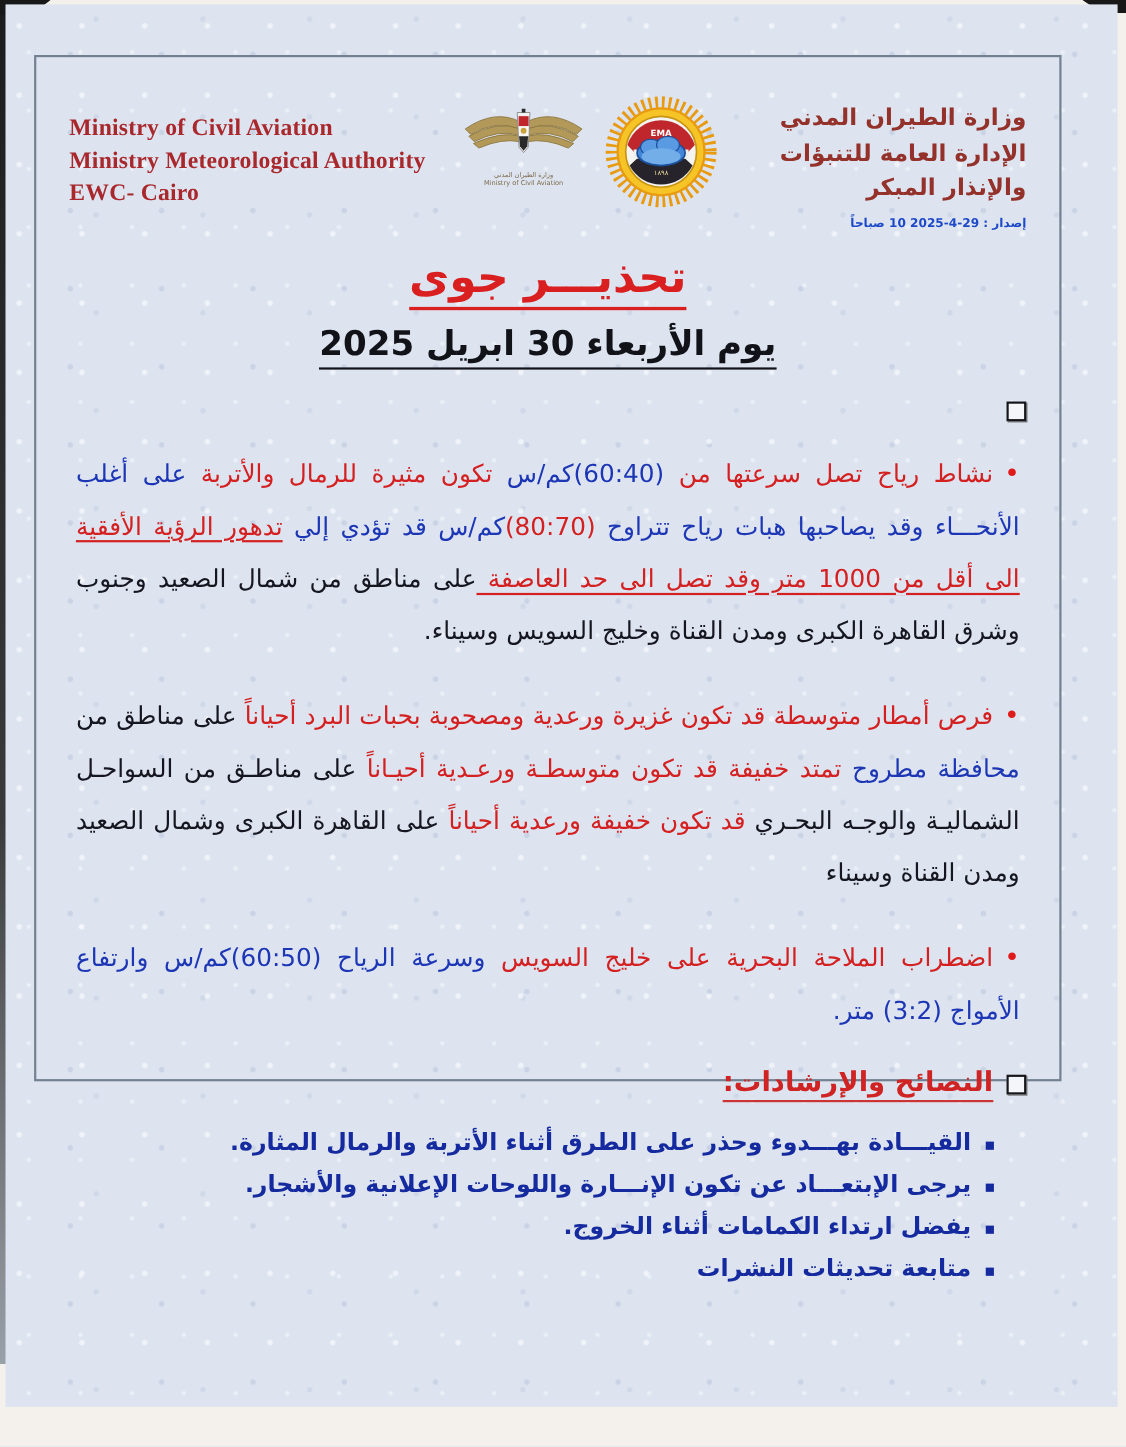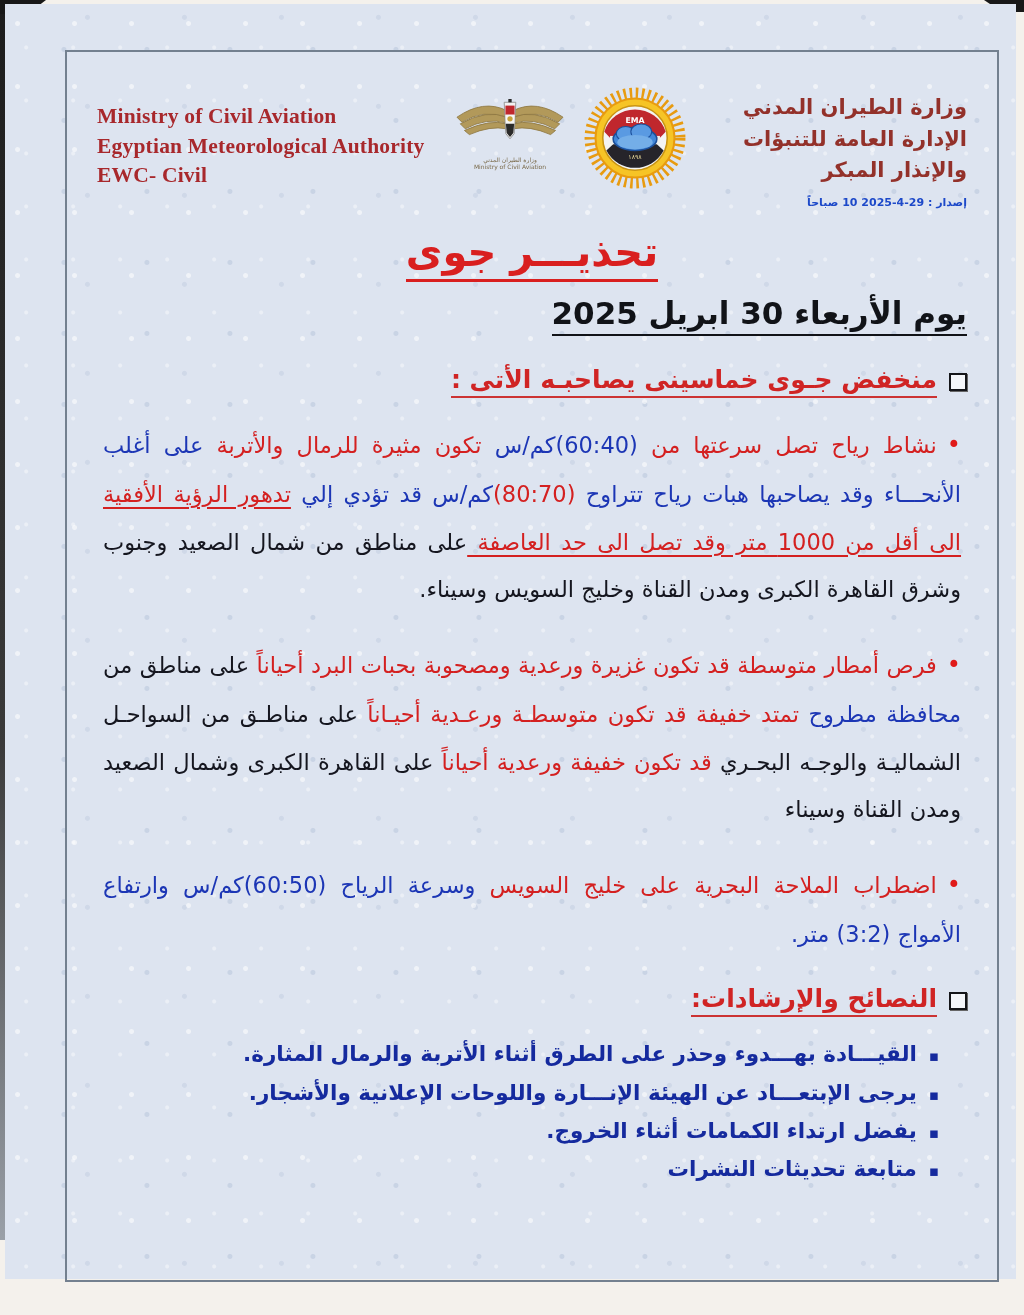--- a/index.html
+++ b/index.html
@@ -28,21 +28,21 @@
     position:absolute; left:5px; top:4px; right:8px; bottom:36px;
     background-color:#dde4f0;
     background-image:
       radial-gradient(circle at 22% 31%, rgba(255,255,255,.55) 0 2px, transparent 3px),
       radial-gradient(circle at 71% 64%, rgba(150,168,200,.28) 0 2px, transparent 3px),
       radial-gradient(circle at 45% 82%, rgba(255,255,255,.4) 0 1.5px, transparent 2.5px),
       radial-gradient(circle at 85% 15%, rgba(160,175,205,.22) 0 2px, transparent 3px);
     background-size:57px 63px, 83px 71px, 47px 53px, 97px 89px;
   }
   .frame{
-    position:absolute; left:60px; top:46px; width:934px; height:1232px;
+    position:absolute; left:26px; top:46px; width:934px; height:933px;
     border:2.5px solid #73808f;
     padding:22px 30px 10px 30px;
   }
   
   .header-row{ display:flex; align-items:flex-start; margin-top:12px; }
   .hdr-en{
     font-family:"Liberation Serif", serif; font-weight:bold;
     color:#a8282c; font-size:21.5px; line-height:1.38; width:352px;
     padding-top:16px; letter-spacing:.2px;
   }
@@ -57,21 +57,21 @@
   .issue-line{
     direction:rtl; color:#1d49c9; font-size:11px; font-weight:bold; margin-top:8px;
   }
   
   .doc-title{
     text-align:center; color:#d91f1f; font-size:40px; font-weight:bold;
     margin-top:18px; letter-spacing:1px;
   }
   .doc-title span{ border-bottom:3px solid #d91f1f; padding-bottom:4px; }
   .doc-subtitle{
-    color:#111318; font-size:31px; font-weight:bold; margin-top:20px;
+    text-align:center; color:#111318; font-size:31px; font-weight:bold; margin-top:20px;
     direction:rtl;
   }
   .doc-subtitle span{ border-bottom:2.5px solid #111318; padding-bottom:3px; }
   
   .section-heading{
     direction:rtl; display:flex; align-items:center; gap:12px;
     margin-top:34px; font-size:25px; font-weight:bold; color:#d02424;
   }
   .checkbox{
     width:18px; height:18px; border:2.5px solid #15161a; background:#f4f6fa;
@@ -103,22 +103,22 @@
 <div class="photo-edge-left"></div>
 <div class="photo-corner-tl"></div>
 <div class="photo-corner-tr"></div>
 
 <div class="paper">
   <div class="frame">
 
     <div class="header-row">
       <div class="hdr-en">
         <div>Ministry of Civil Aviation</div>
-        <div>Egyptian Meteorological Authority</div>
-        <div>EWC- Civil</div>
+        <div>Ministry Meteorological Authority</div>
+        <div>EWC- Cairo</div>
       </div>
 
       <div class="logo-wings-wrap">
         <svg width="116" height="58" viewBox="0 0 140 66">
           <g fill="#b2995a" stroke="#8d7740" stroke-width="1">
             <path d="M6,26 Q38,4 66,18 L66,26 Q38,16 12,32 Z"></path>
             <path d="M10,34 Q42,16 66,26 L66,33 Q42,26 16,40 Z"></path>
             <path d="M15,42 Q46,28 66,34 L66,40 Q46,36 21,47 Z"></path>
             <path d="M134,26 Q102,4 74,18 L74,26 Q102,16 128,32 Z"></path>
             <path d="M130,34 Q98,16 74,26 L74,33 Q98,26 124,40 Z"></path>
@@ -158,42 +158,41 @@
         <div>الإدارة العامة للتنبؤات والإنذار المبكر</div>
         <div class="issue-line">إصدار : 29-4-2025    10 صباحاً</div>
       </div>
     </div>
 
     <div class="doc-title"><span>تحذيـــر جوى</span></div>
     <div class="doc-subtitle"><span>يوم الأربعاء 30 ابريل 2025</span></div>
 
     <div class="section-heading">
       <span class="checkbox"></span>
-      <span class="ht">منخفض جـوى خماسينى يصاحبـه الأتى :</span>
     </div>
 
     <div class="bullets">
       <p class="bullet-par"><span class="dot">•</span><span><span class="c-red">نشاط رياح تصل سرعتها من </span><span class="c-blue">(60:40)</span><span class="c-blue">كم/س </span><span class="c-red">تكون مثيرة للرمال والأتربة </span><span class="c-blue">على أغلب الأنحـــاء وقد يصاحبها هبات رياح تتراوح </span><span class="c-red">(80:70)</span><span class="c-blue">كم/س قد تؤدي إلي </span><span class="c-red u">تدهور الرؤية الأفقية الى أقل من 1000 متر وقد تصل الى حد العاصفة </span><span class="c-black">على مناطق من شمال الصعيد وجنوب وشرق القاهرة الكبرى ومدن القناة وخليج السويس وسيناء.</span></span></p>
       <p class="bullet-par"><span class="dot">•</span><span><span class="c-red">فرص أمطار متوسطة قد تكون غزيرة ورعدية ومصحوبة بحبات البرد أحياناً </span><span class="c-black">على مناطق من </span><span class="c-blue">محافظة مطروح </span><span class="c-red">تمتد خفيفة قد تكون متوسطـة ورعـدية أحيـاناً </span><span class="c-black">على مناطـق من السواحـل الشماليـة والوجـه البحـري </span><span class="c-red">قد تكون خفيفة ورعدية أحياناً </span><span class="c-black">على القاهرة الكبرى وشمال الصعيد ومدن القناة وسيناء</span></span></p>
       <p class="bullet-par"><span class="dot">•</span><span><span class="c-red">اضطراب الملاحة البحرية على خليج السويس </span><span class="c-blue">وسرعة الرياح (60:50)كم/س وارتفاع الأمواج (3:2) متر.</span></span></p>
     </div>
 
     <div class="section-heading" style="margin-top:10px;">
       <span class="checkbox"></span>
       <span class="ht">النصائح والإرشادات:</span>
     </div>
 
     <ul class="advice-list">
       <li class="advice-item">
           <span class="sq">▪</span>
           <span>القيـــادة بهـــدوء وحذر على الطرق أثناء الأتربة والرمال المثارة.</span>
         </li>
       <li class="advice-item">
           <span class="sq">▪</span>
-          <span>يرجى الإبتعـــاد عن الهيئة الإنـــارة واللوحات الإعلانية والأشجار.</span>
+          <span>يرجى الإبتعـــاد عن تكون الإنـــارة واللوحات الإعلانية والأشجار.</span>
         </li>
       <li class="advice-item">
           <span class="sq">▪</span>
           <span>يفضل ارتداء الكمامات أثناء الخروج.</span>
         </li>
       <li class="advice-item">
           <span class="sq">▪</span>
           <span>متابعة تحديثات النشرات</span>
         </li>
     </ul>

